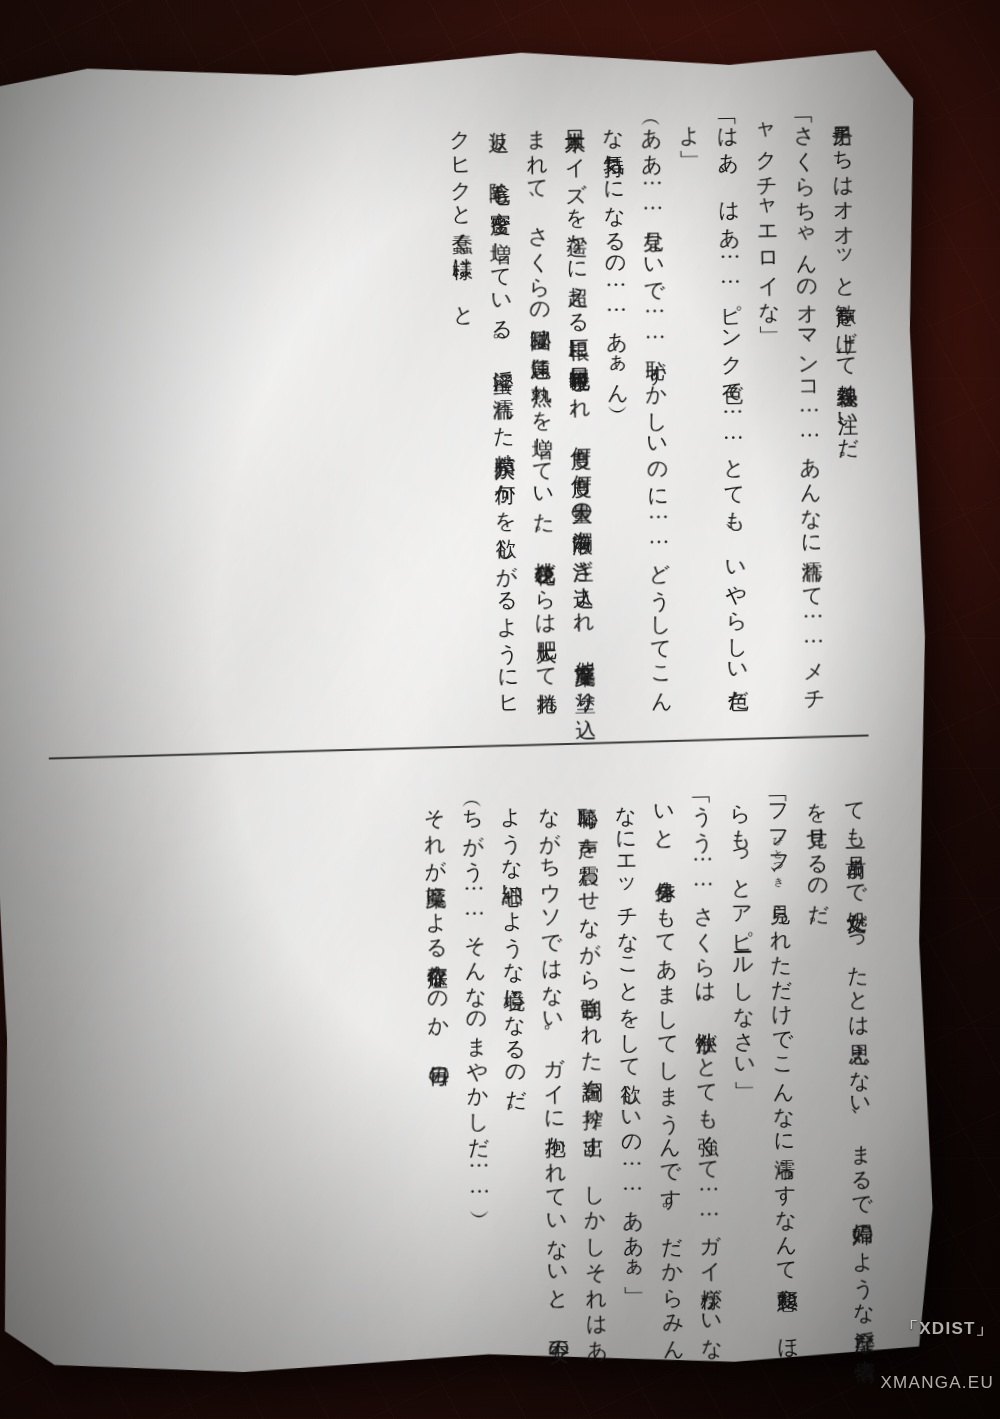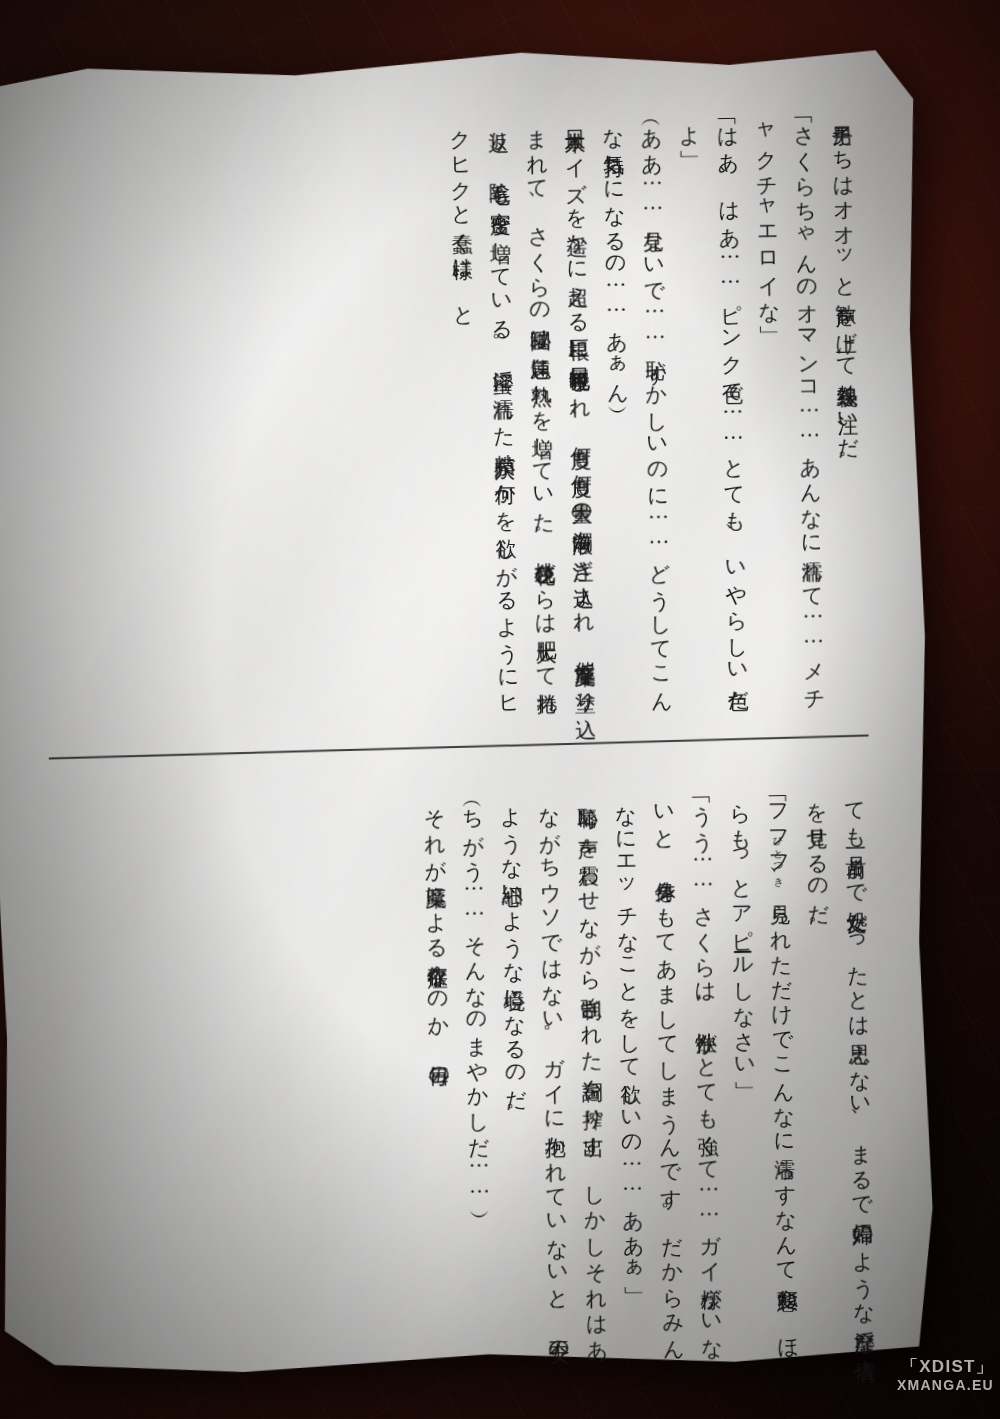--- a/index.html
+++ b/index.html
@@ -141,21 +141,21 @@
     right: 6px;
     bottom: 26px;
     text-align: right;
     font-family: "Liberation Sans", sans-serif;
     color: rgba(245,238,232,0.72);
     letter-spacing: 0.08em;
     line-height: 1.15;
     text-shadow: 0 1px 2px rgba(0,0,0,0.7);
   }
   .watermark .wm1 { font-size: 17px; font-weight: 700; margin-top: 40px; }
-  .watermark .wm2 { font-size: 14px; font-weight: 700; }
+  .watermark .wm2 { font-size: 17px; font-weight: 400; margin-top: 35px; }
 </style>
 </head>
 <body>
 
 <div id="page">
 
   <div class="backdrop"></div>
 
   <div class="paper-wrap">
     <div class="paper"></div>

